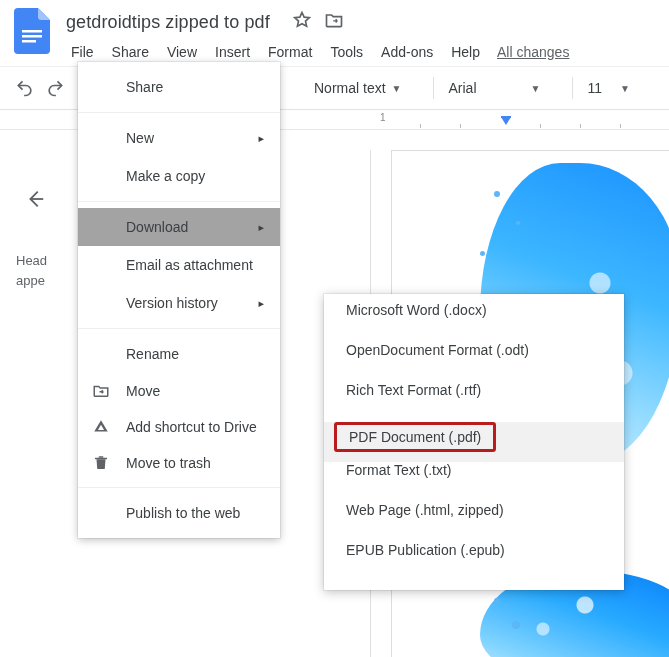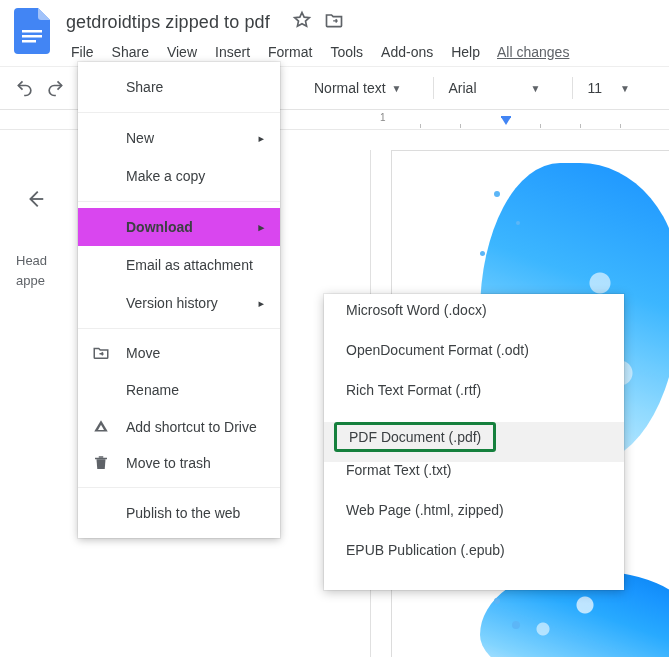--- a/index.html
+++ b/index.html
@@ -234,21 +234,21 @@
   }
   .dd-item {
     display: flex;
     align-items: center;
     height: 38px;
     padding: 0 16px 0 48px;
     position: relative;
     cursor: pointer;
   }
   .dd-item-short { height: 36px; }
-  .dd-item.hover { background: #d946ef; font-weight: bold; }
+  .dd-item.hover { background: #a3a3a3; }
   .dd-icon {
     position: absolute;
     left: 14px;
     top: 50%;
     transform: translateY(-50%);
     color: #5f6368;
     display: flex;
   }
   .dd-icon svg { width: 18px; height: 18px; }
   .dd-label { flex: 1; }
@@ -282,21 +282,21 @@
   }
   .sub-item {
     height: 40px;
     display: flex;
     align-items: flex-start;
     padding: 0 22px;
     cursor: pointer;
   }
   .sub-item.hl-row { background: #f1f1f1; }
   .pdf-box {
-    border: 3px solid #15803d;
+    border: 3px solid #b91c1c;
     border-radius: 3px;
     padding: 4px 12px;
     margin-left: -12px;
   }
 
 </style>
 </head>
 <body>
 
 <div class="top-header">
@@ -428,31 +428,31 @@
     <span class="dd-arrow">▸</span>
   </div>
   <div class="dd-item">
     <span class="dd-label">Email as attachment</span>
   </div>
   <div class="dd-item">
     <span class="dd-label">Version history</span>
     <span class="dd-arrow">▸</span>
   </div>
   <div class="dd-sep"></div>
+  <div class="dd-item">
+    <span class="dd-label">Rename</span>
+  </div>
   <div class="dd-item dd-item-short">
     <span class="dd-icon">
       <svg viewBox="0 0 24 24" fill="none" stroke="#5f6368" stroke-width="2">
           <path d="M3 6h6l2 2h10v10a1 1 0 0 1-1 1H4a1 1 0 0 1-1-1V6z"></path>
           <path d="M10 13h5m0 0l-2-2m2 2l-2 2"></path>
         </svg>
     </span>
     <span class="dd-label">Move</span>
-  </div>
-  <div class="dd-item">
-    <span class="dd-label">Rename</span>
   </div>
   <div class="dd-item dd-item-short">
     <span class="dd-icon">
       <svg viewBox="0 0 24 24" fill="#5f6368">
           <path d="M12 3l9 15H3z"></path>
           <path d="M12 9l4 7h-8z" fill="#fff"></path>
         </svg>
     </span>
     <span class="dd-label">Add shortcut to Drive</span>
   </div>

